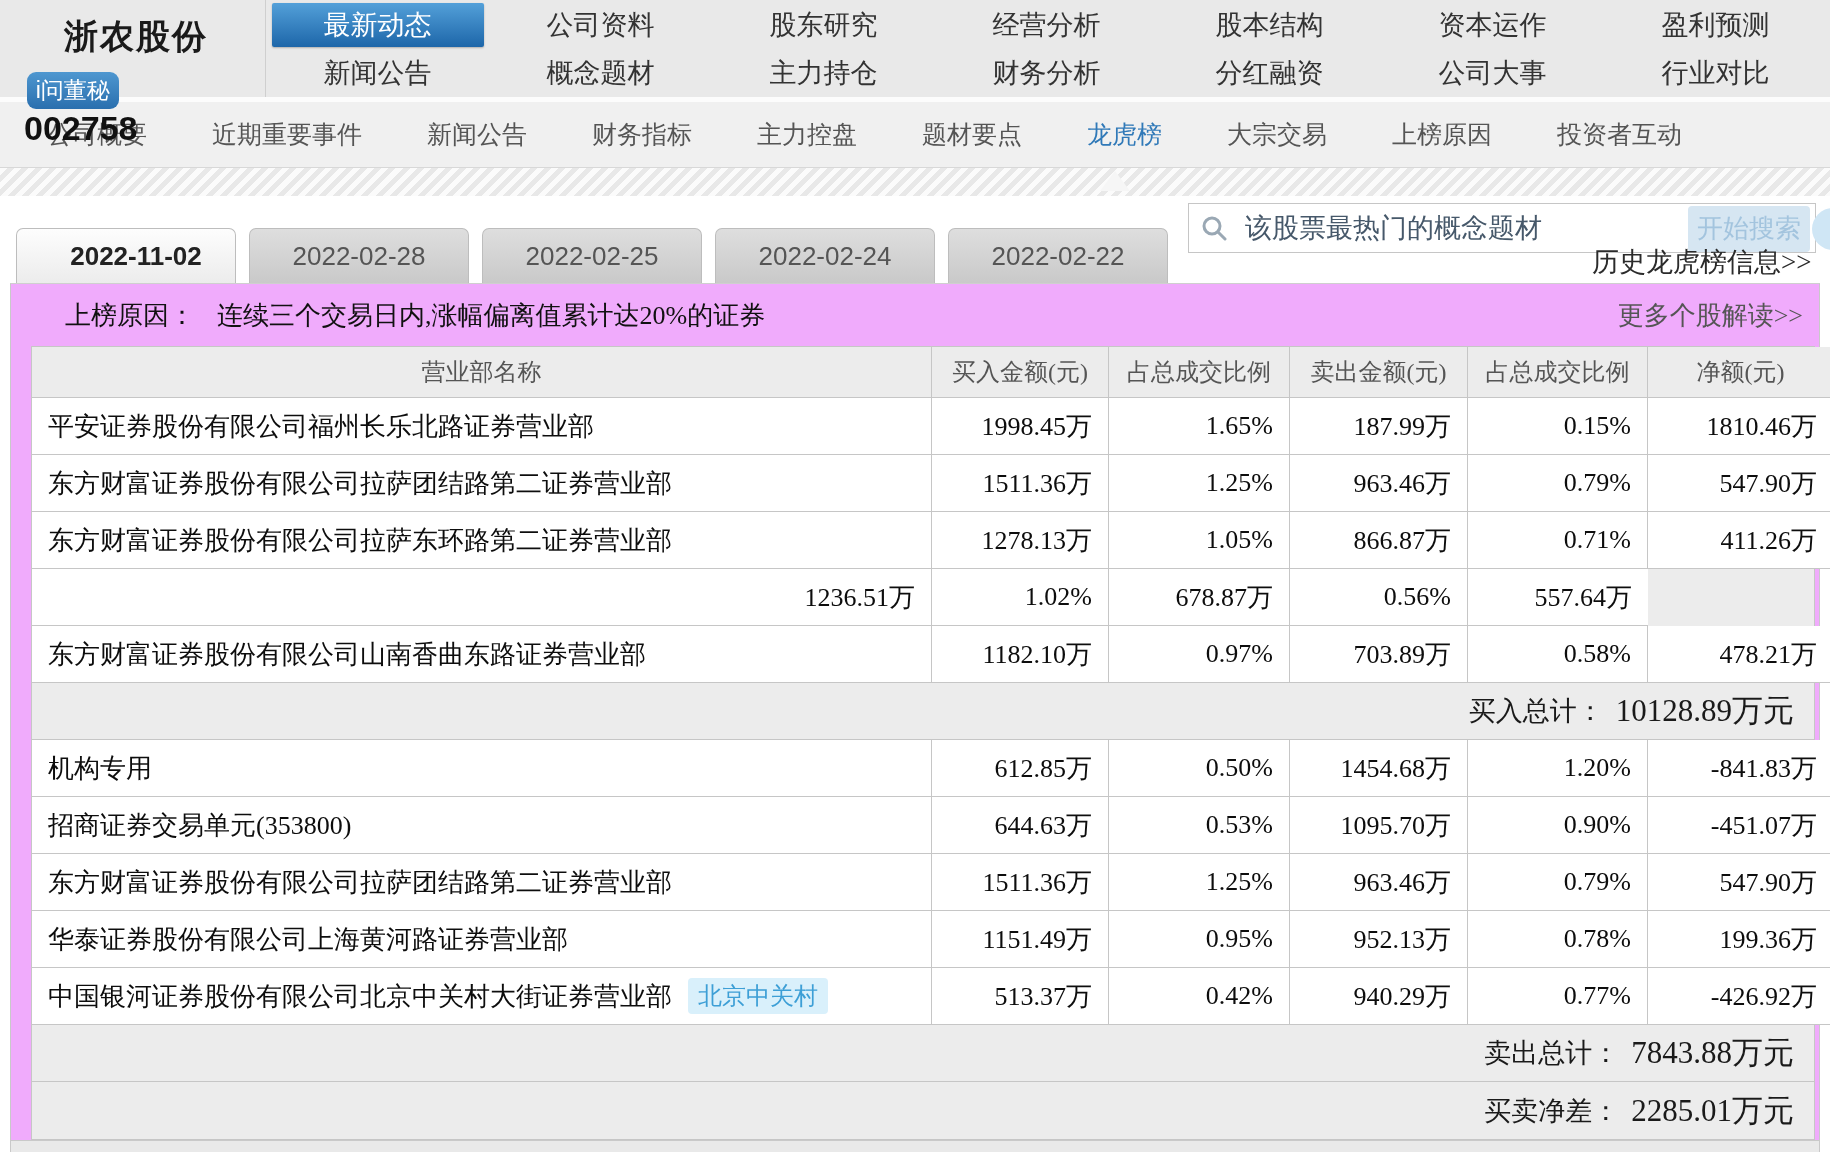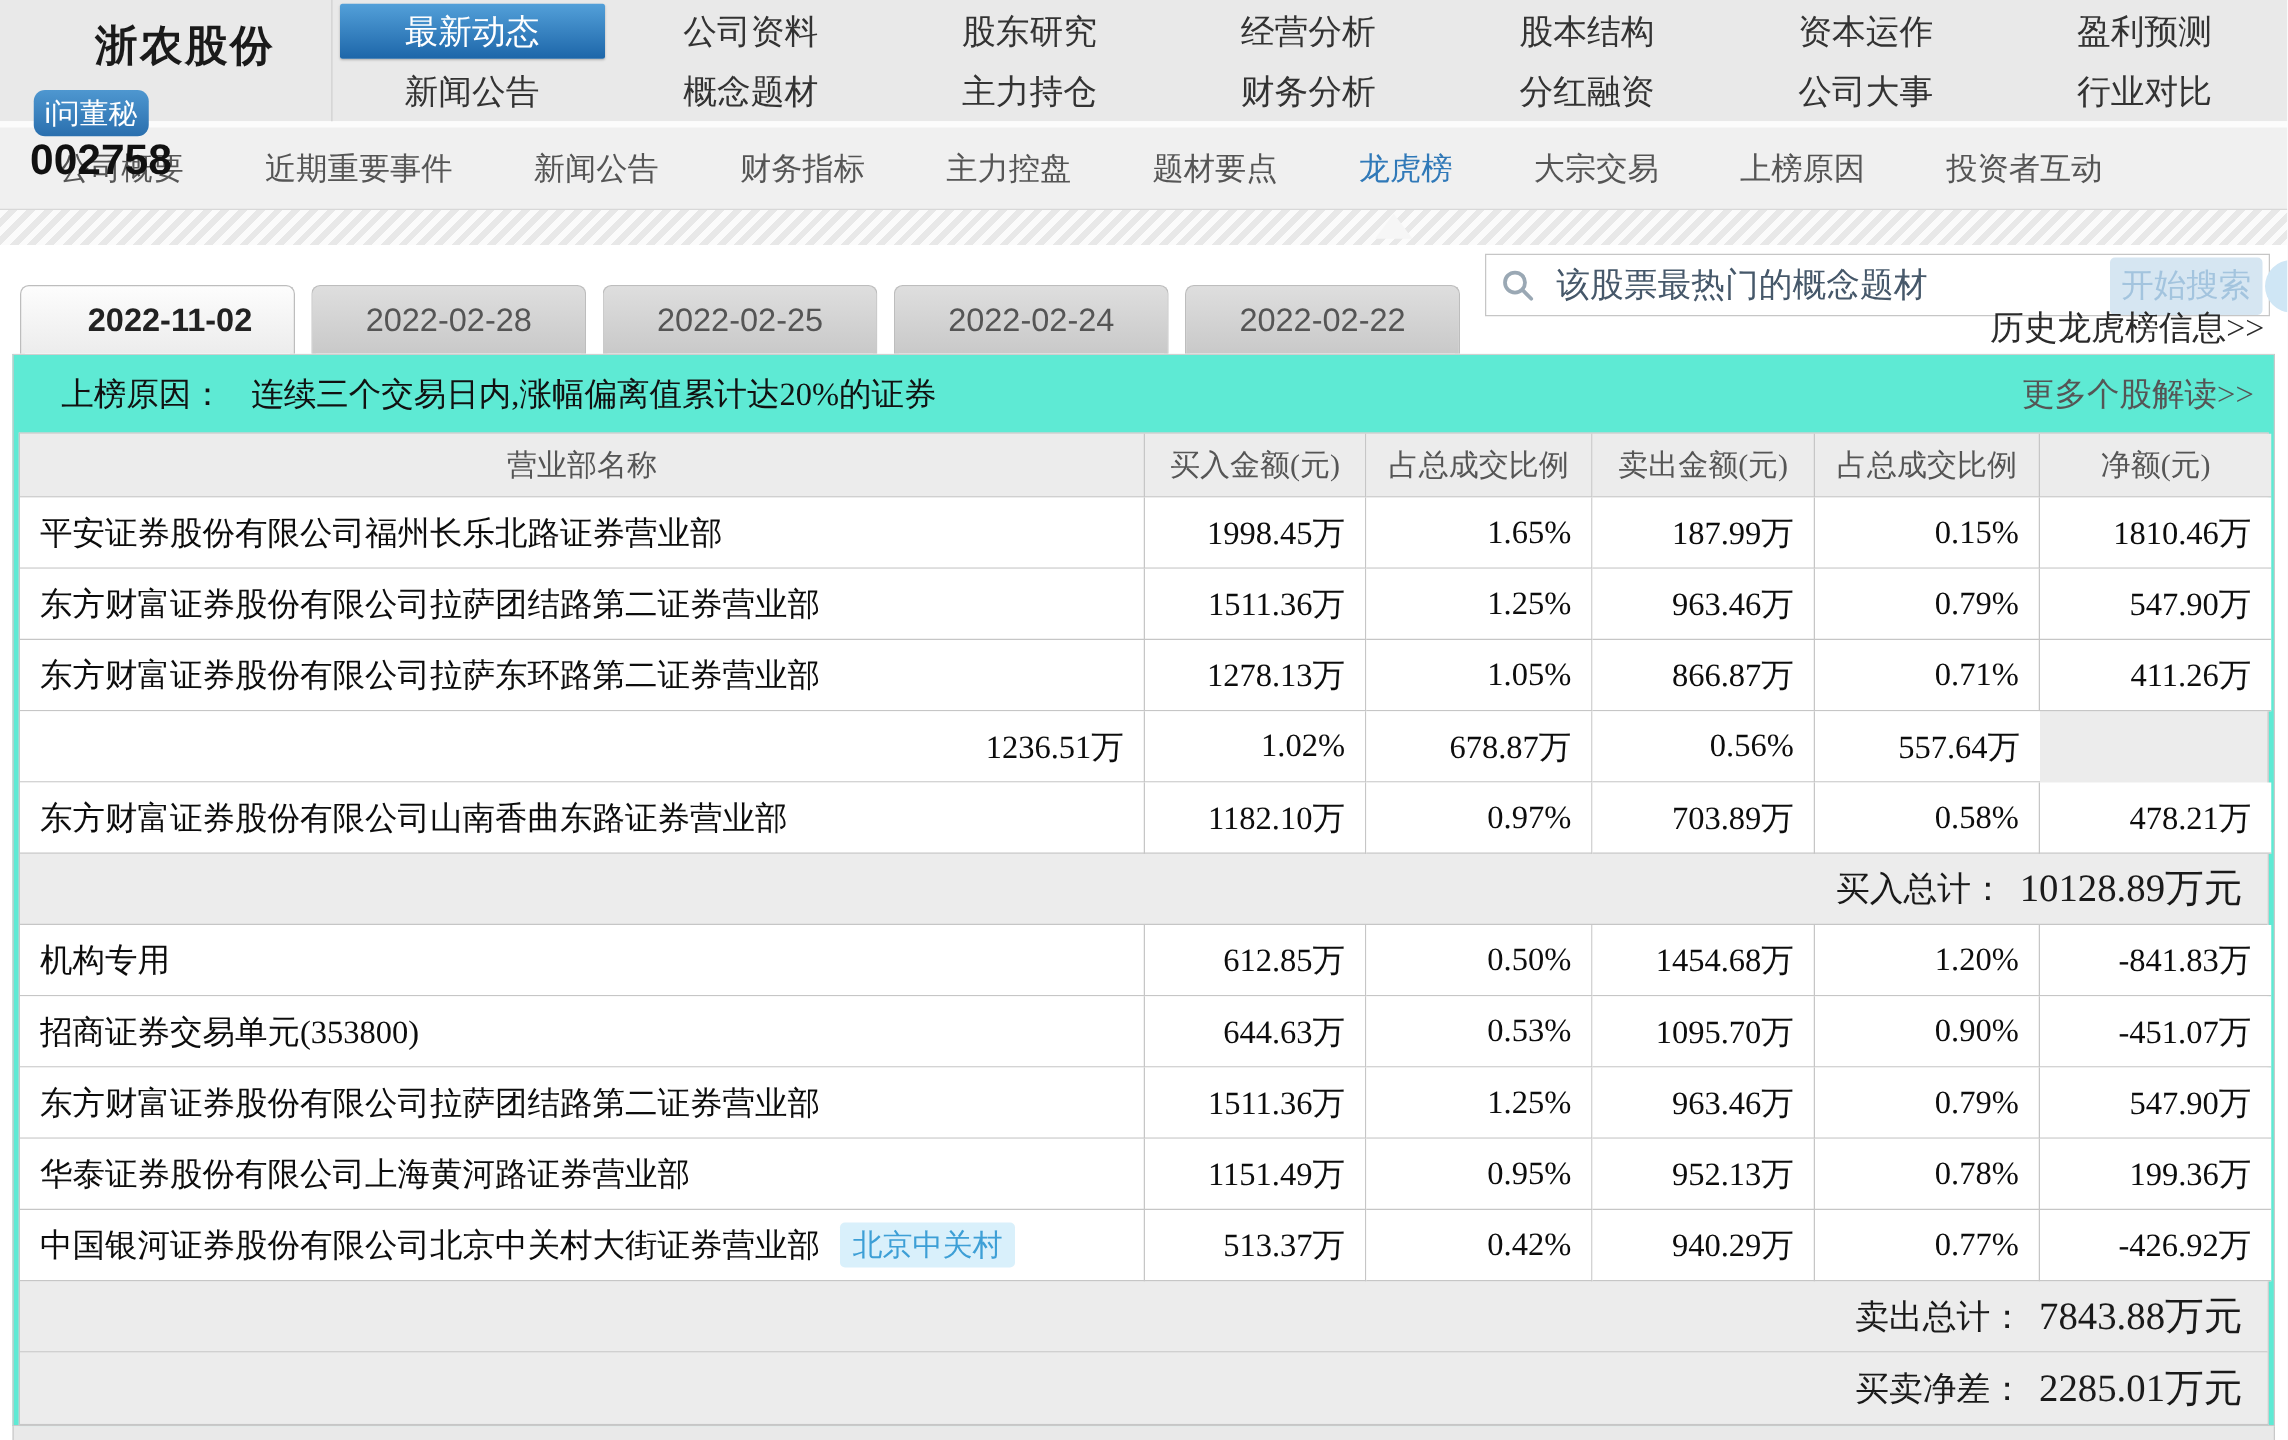--- a/index.html
+++ b/index.html
@@ -4,21 +4,21 @@
 <style>
   * { margin:0; padding:0; box-sizing:border-box; }
   html,body { background:#fff; }
   .page {
     position:relative; width:1830px; height:1152px; overflow:hidden;
     font-family:"Liberation Serif","DejaVu Serif",serif; color:#222; background:#fff;
   }
   
   .top { height:97px; background:#e9e9e9; display:flex; }
   .stock-area { width:266px; position:relative; border-right:1px solid #cfcfcf; }
-  .stock-title { position:absolute; left:76px; top:14px; font-size:34px; font-weight:bold; color:#1a1a1a; letter-spacing:2px;}
+  .stock-title { position:absolute; left:64px; top:14px; font-size:34px; font-weight:bold; color:#1a1a1a; letter-spacing:2px;}
   .stock-row2 { position:absolute; left:8px; top:72px; display:flex; align-items:center;flex-direction:column; }
   .dongmi-badge { background:linear-gradient(#4e97d0,#2a6fae); color:#fff; border-radius:9px;
     font-size:23px; padding:3px 9px; font-family:"Liberation Sans",sans-serif; }
   .stock-code { margin-left:16px; font-family:"Liberation Sans",sans-serif; font-weight:bold; font-size:34px; color:#111; }
   .mainnav { flex:1; display:flex; }
   .nav-col { width:223px; display:flex; flex-direction:column; align-items:center; justify-content:center; gap:4px; }
   .nav-link { font-size:27px; color:#333; height:44px; line-height:44px; cursor:pointer; }
   .nav-link.active { background:linear-gradient(#53a0d9,#1d66a9); color:#fff; width:212px; text-align:center; border-radius:2px; box-shadow:0 1px 2px rgba(0,0,0,.25);}
   .top-gap { height:5px; background:#fcfcfc; }
   
@@ -39,21 +39,21 @@
     background:#d6e6f2; color:#a3c4de; font-size:26px; border-radius:4px; cursor:pointer; }
   .float-circle { position:absolute; left:1812px; top:12px; width:42px; height:42px; border-radius:50%; background:#cfe6f5; }
   .history-link { position:absolute; left:1592px; top:48px; font-size:27px; color:#2b2b2b; cursor:pointer; white-space:nowrap; }
   .datetabs { position:absolute; left:16px; bottom:0; display:flex; gap:13px; }
   .datetab { width:220px; height:55px; line-height:55px; text-align:center;
     font-family:"Liberation Sans",sans-serif; font-size:26px; color:#555;
     background:linear-gradient(#dedede,#c9c9c9); border:1px solid #bdbdbd; border-bottom:none;
     border-radius:7px 7px 0 0; cursor:pointer; }
   .datetab.active { background:linear-gradient(#fdfdfd,#ececec); color:#222; font-weight:bold;padding-left:20px; }
   
-  .panel { margin:0 10px; background:#5eead4; border:1px solid #c9c9c9; border-top:1px solid #cfcfcf; }
+  .panel { margin:0 10px; background:#f0abfc; border:1px solid #c9c9c9; border-top:1px solid #cfcfcf;padding-left:16px; }
   .reason-row { height:62px; display:flex; align-items:center; justify-content:space-between; padding:0 16px 0 38px; font-size:26px; }
   .reason-left { display:flex; align-items:center; color:#111; }
   .reason-text { margin-left:22px; }
   .more-link { color:#555; cursor:pointer; }
   .lhb-table { margin:0 4px; border:1px solid #c6c6c6; background:#ececec; }
   .trow { display:grid; grid-template-columns:900px 177px 181px 178px 180px 185px; }
   .trow > div { border-bottom:1px solid #c6c6c6; border-right:1px solid #c6c6c6; display:flex; align-items:center; }
   .trow > div:last-child { border-right:none; }
   .thead > div { height:51px; justify-content:center; font-size:24px; color:#555; background:#ececec; }
   .tdata > div { height:57px; background:#fff; font-size:26px; color:#0d0d0d; }

